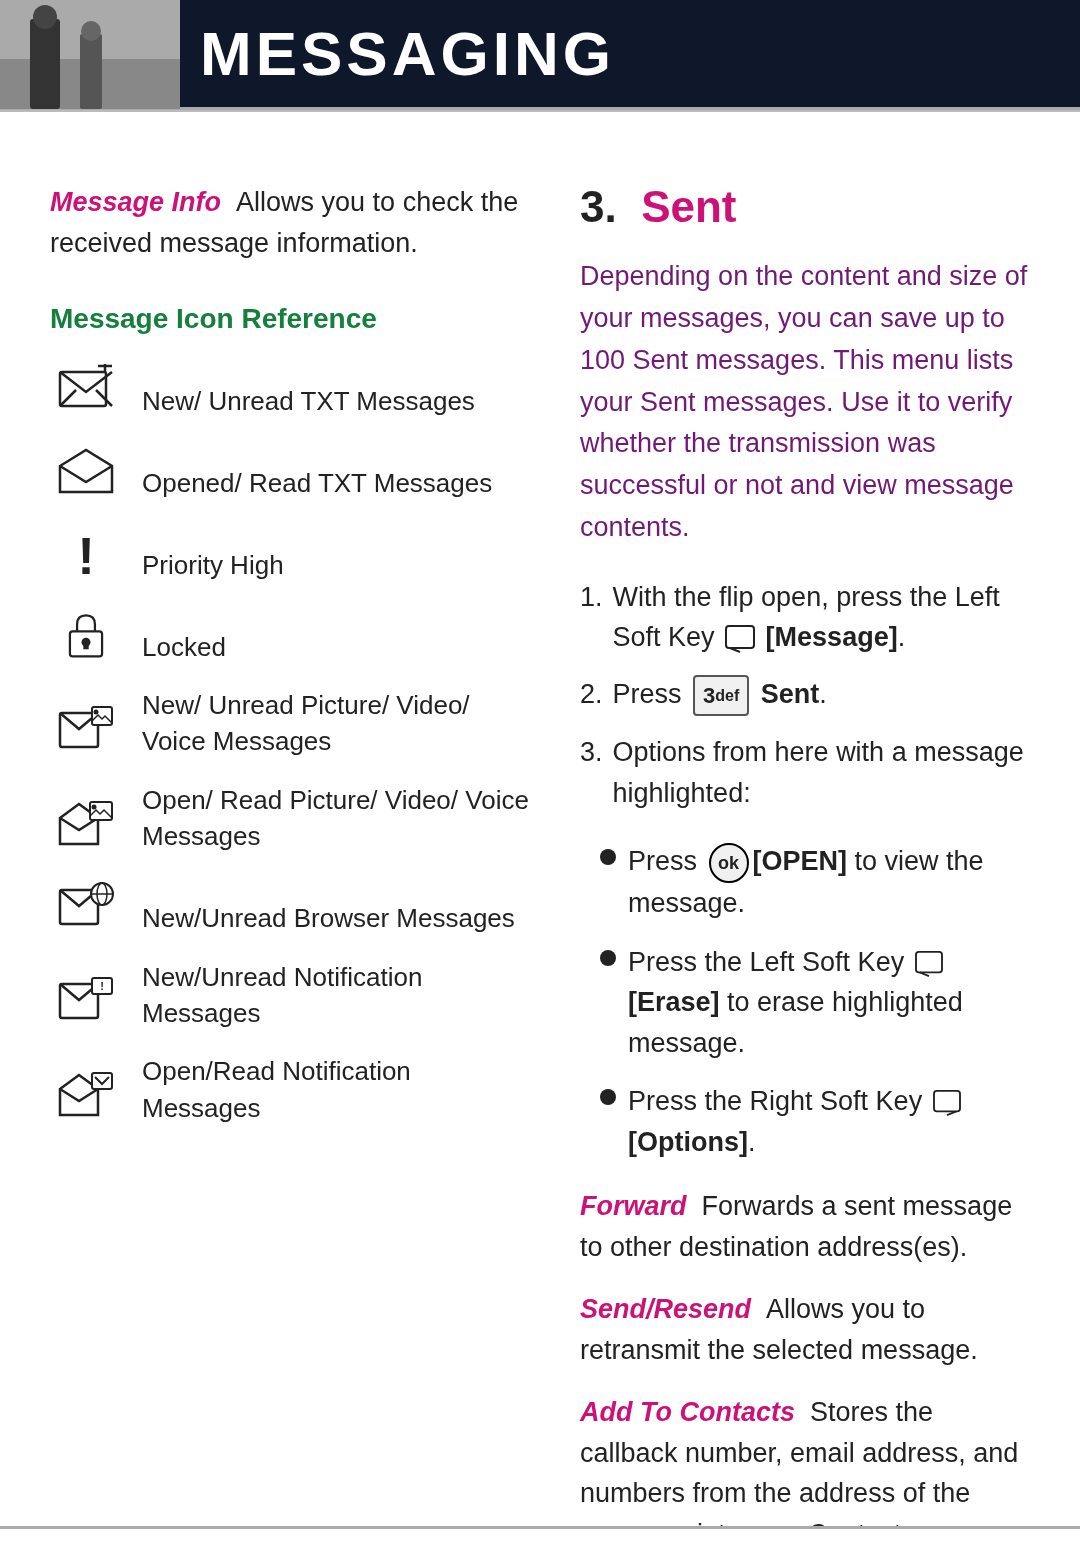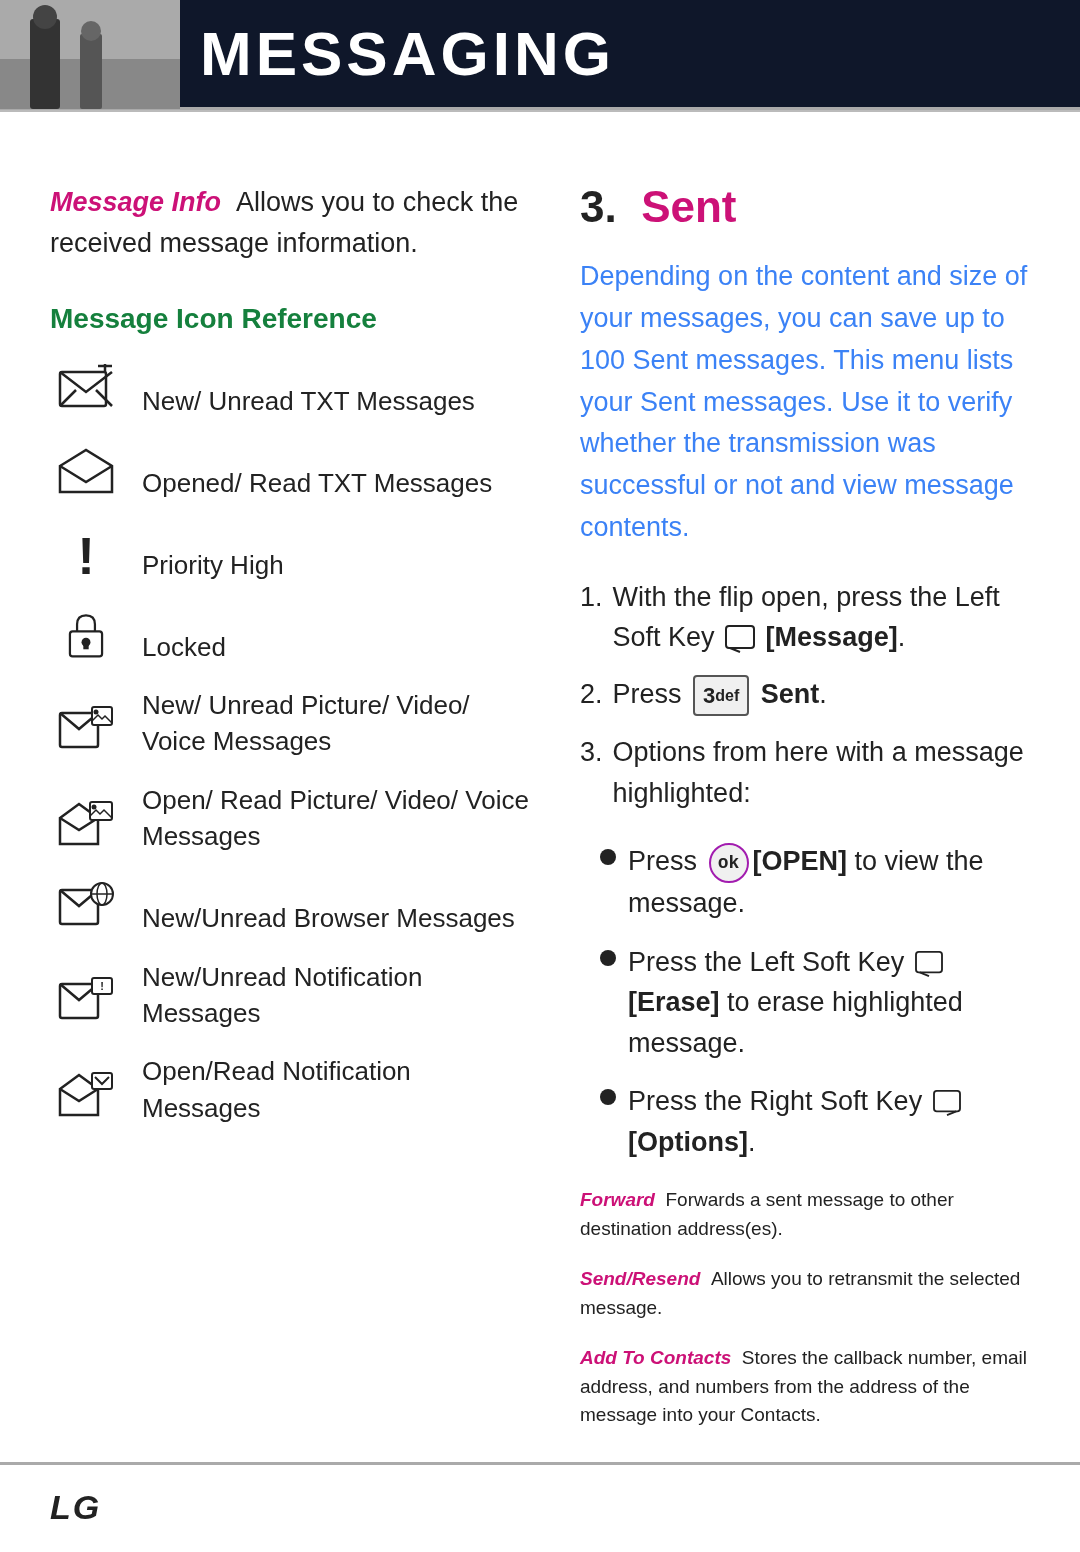--- a/index.html
+++ b/index.html
@@ -122,21 +122,21 @@
       color: #cc1177;
       margin-bottom: 24px;
     }
     .section-title span {
       color: #222;
     }
 
     .section-intro {
       font-size: 27px;
       line-height: 1.55;
-      color: #3b82f6;
+      color: #701a75;
       margin-bottom: 28px;
     }
 
     .numbered-list {
       list-style: none;
       padding: 0;
       margin-bottom: 28px;
     }
     .numbered-list li {
       font-size: 27px;
@@ -185,40 +185,39 @@
       border-radius: 50%;
       background: #222;
       flex-shrink: 0;
       margin-top: 8px;
     }
 
     .info-block {
       margin-bottom: 22px;
     }
     .info-block-text {
-      font-size: 19px;
+      font-size: 27px;
       line-height: 1.5;
       color: #222;
     }
 
     .ok-icon {
       display: inline-flex;
       align-items: center;
       justify-content: center;
       width: 40px;
       height: 40px;
       border-radius: 50%;
-      border: 2px solid #a21caf;
+      border: 2px solid #000000;
       font-size: 18px;
       font-weight: bold;
       color: #222;
       vertical-align: middle;
       margin: 0 4px;
       background: #f0f0f0;
-      font-family: Liberation Mono, monospace;
     }
 
     
     .footer {
       position: absolute;
       bottom: 0;
       left: 0;
       right: 0;
       height: 90px;
       border-top: 3px solid #aaa;

